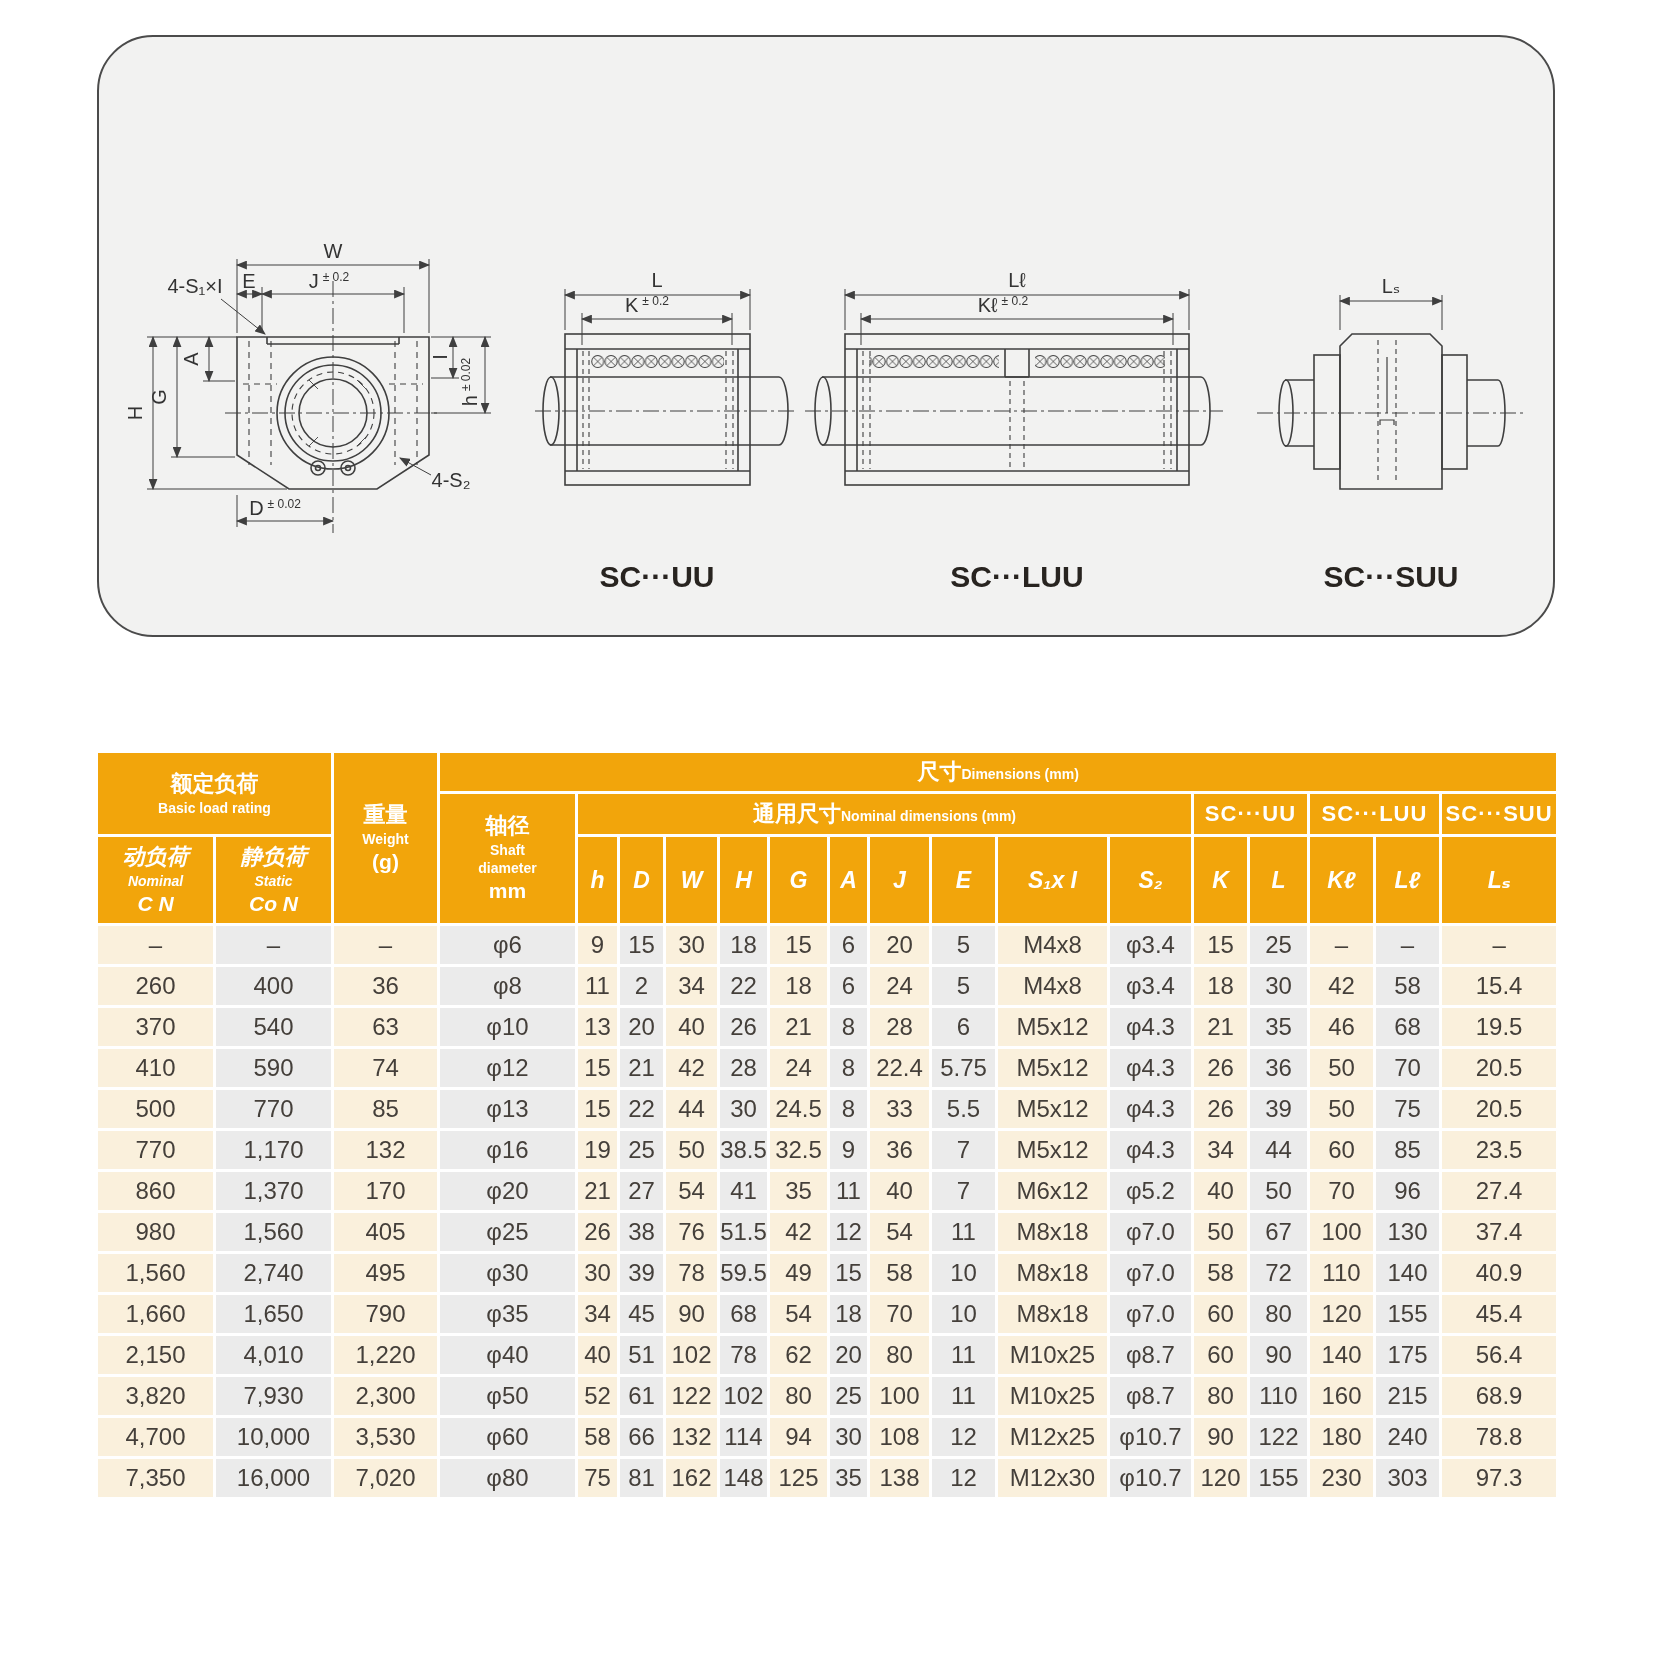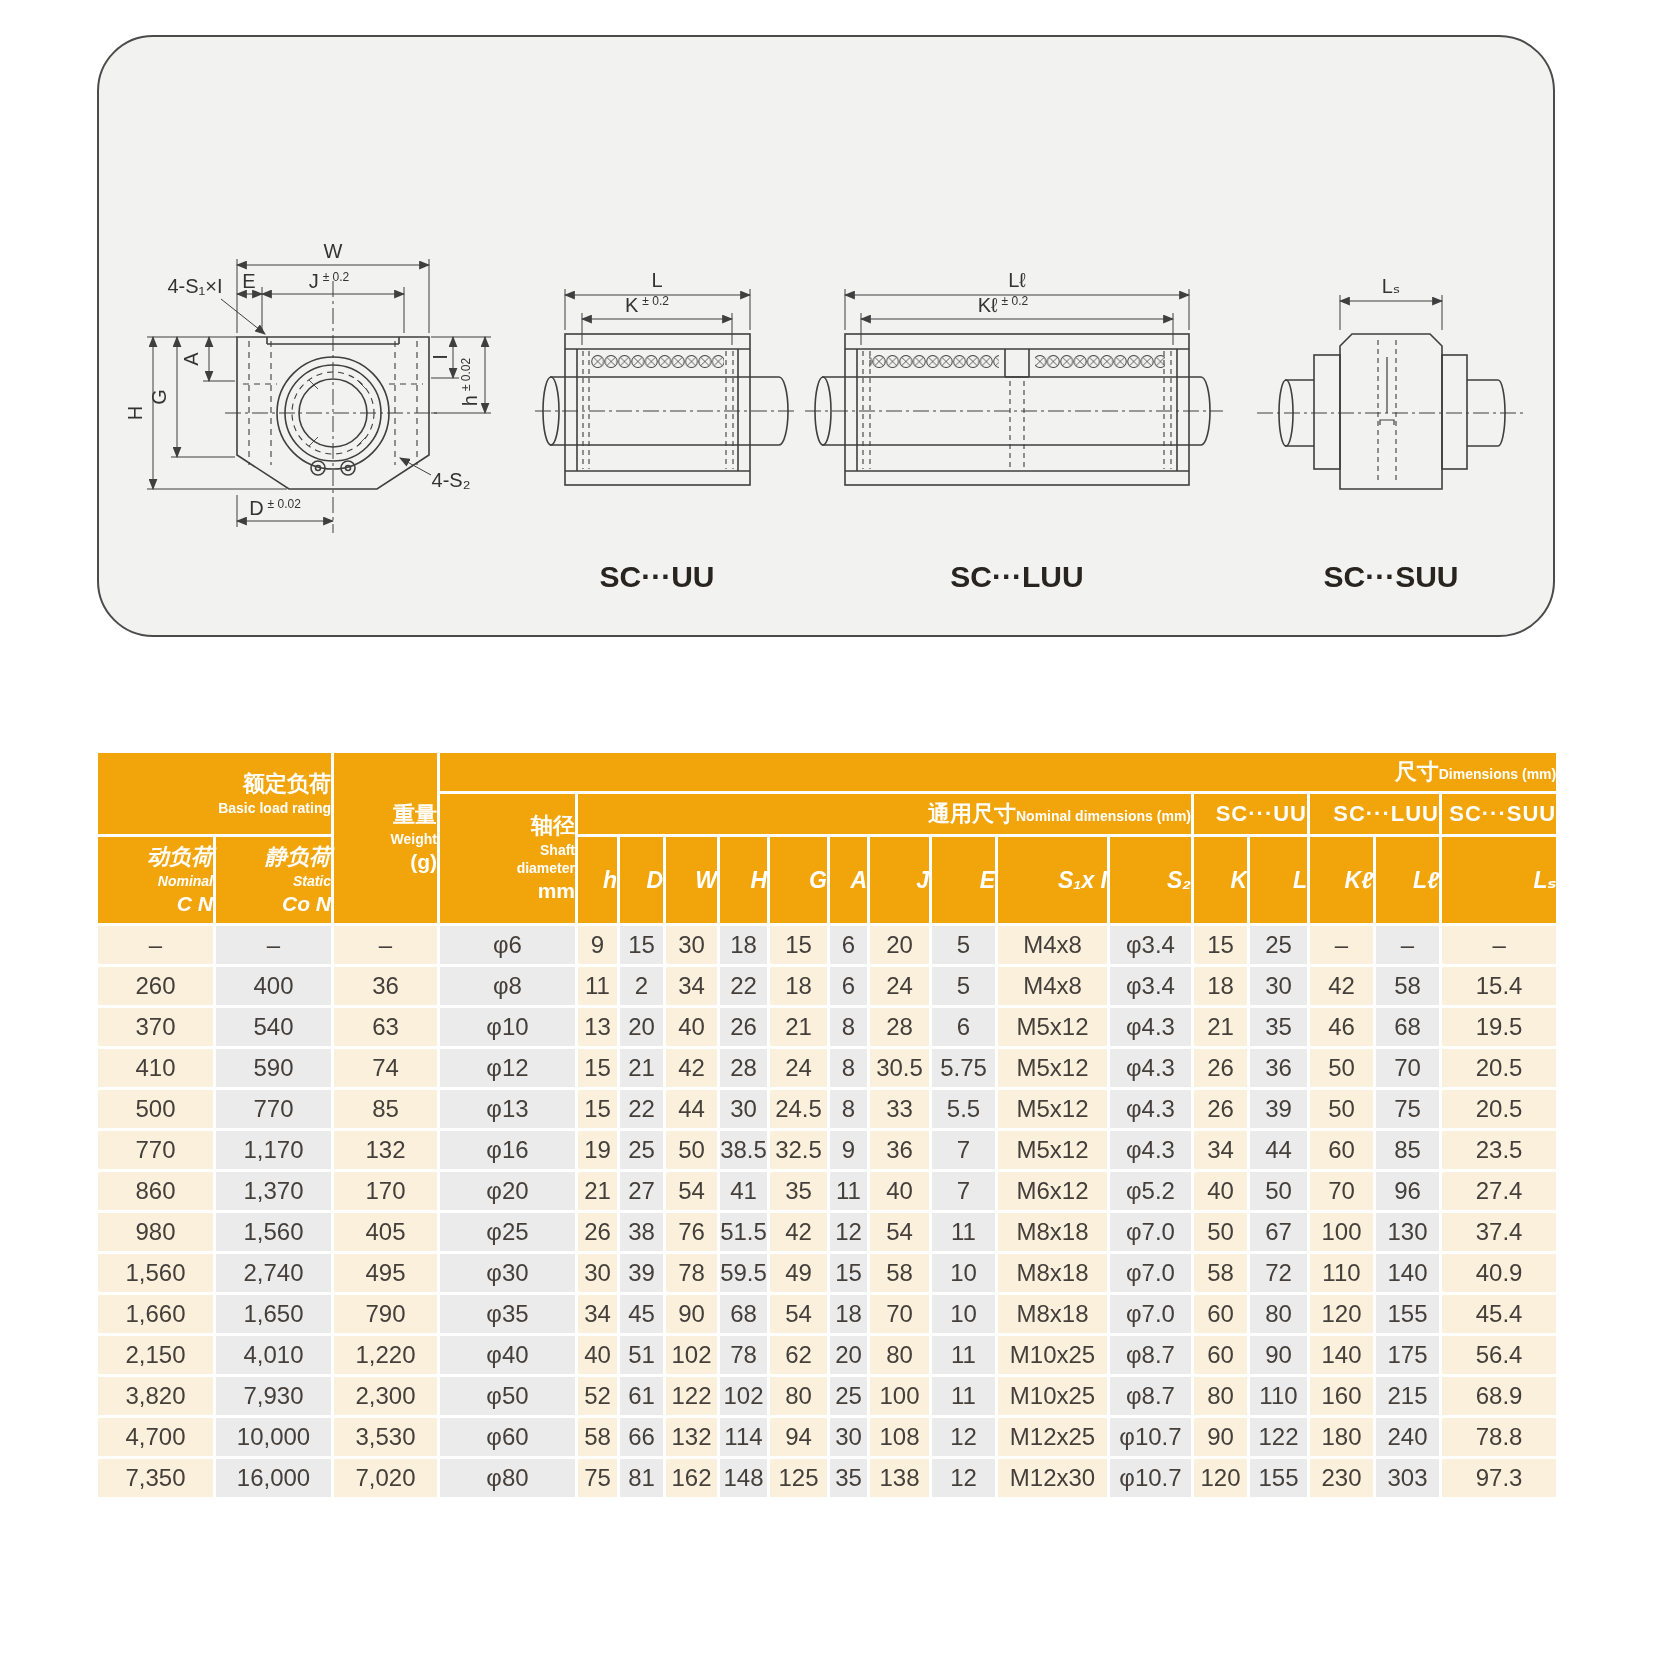--- a/index.html
+++ b/index.html
@@ -15,21 +15,21 @@
     box-sizing:border-box; overflow:hidden;
   }
   .panel svg { position:absolute; left:0; top:0; width:1454px; height:598px; }
   
   table.spec {
     position:absolute; left:95px; top:750px; width:1461px;
     border-collapse:collapse; table-layout:fixed;
   }
   table.spec th {
     background:#F2A50B; color:#ffffff; font-weight:bold;
-    border:3px solid #ffffff; padding:0; text-align:right; vertical-align:middle;
+    border:3px solid #ffffff; padding:0; text-align:center; vertical-align:middle;
   }
   table.spec td {
     border:3px solid #ffffff; padding:0; text-align:center; vertical-align:middle;
     height:38px; font-size:24px; color:#443f3a; font-weight:normal;
   }
   td.col-cream { background:#FAF0DC; }
   td.col-gray  { background:#EBEBEB; }
   tr.hrow1 th { height:38px; }
   tr.hrow2 th { height:40px; }
   tr.hrow3 th { height:86px;font-style:italic; }
@@ -349,21 +349,21 @@
         <td class="col-cream">410</td>
         <td class="col-gray">590</td>
         <td class="col-cream">74</td>
         <td class="col-gray">φ12</td>
         <td class="col-cream">15</td>
         <td class="col-gray">21</td>
         <td class="col-cream">42</td>
         <td class="col-gray">28</td>
         <td class="col-cream">24</td>
         <td class="col-gray">8</td>
-        <td class="col-cream">30.5</td>
+        <td class="col-cream">22.4</td>
         <td class="col-gray">5.75</td>
         <td class="col-cream">M5x12</td>
         <td class="col-gray">φ4.3</td>
         <td class="col-cream">26</td>
         <td class="col-gray">36</td>
         <td class="col-cream">50</td>
         <td class="col-gray">70</td>
         <td class="col-cream">20.5</td>
       </tr>
       <tr>

